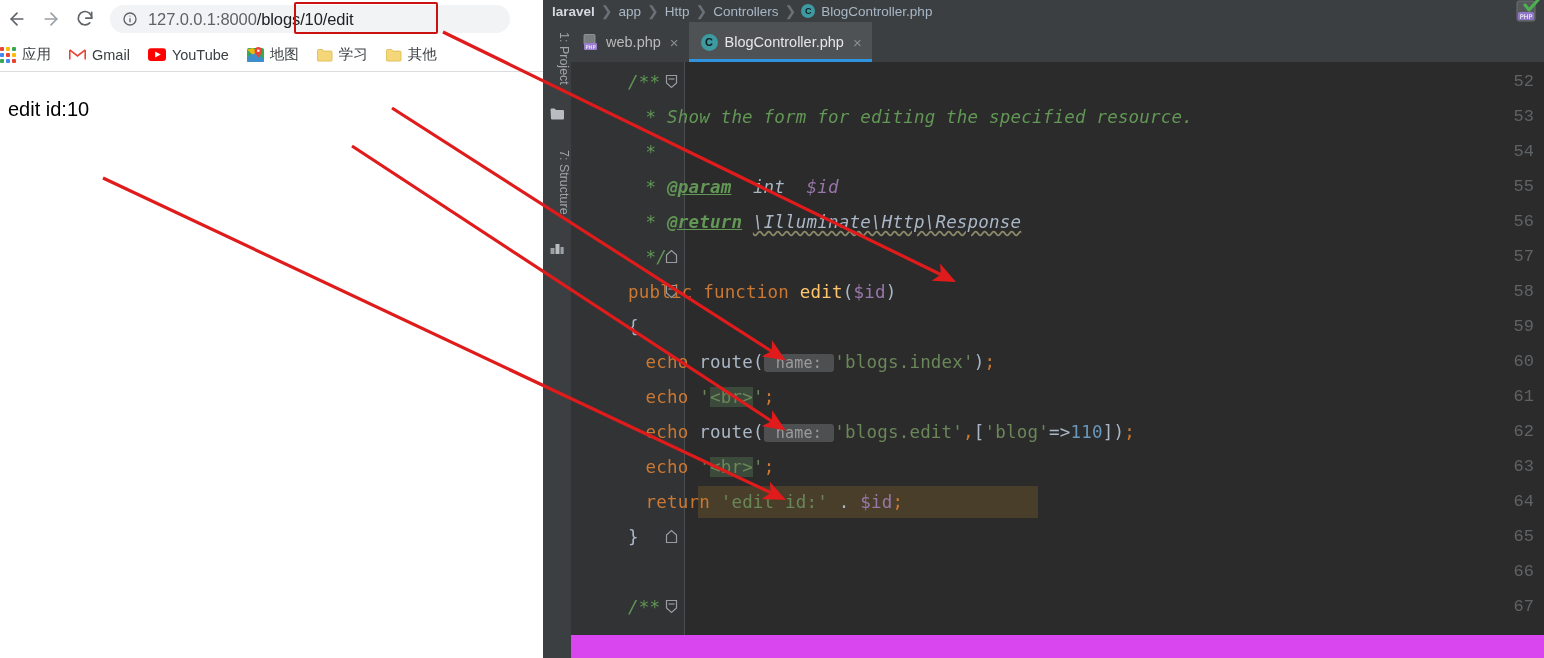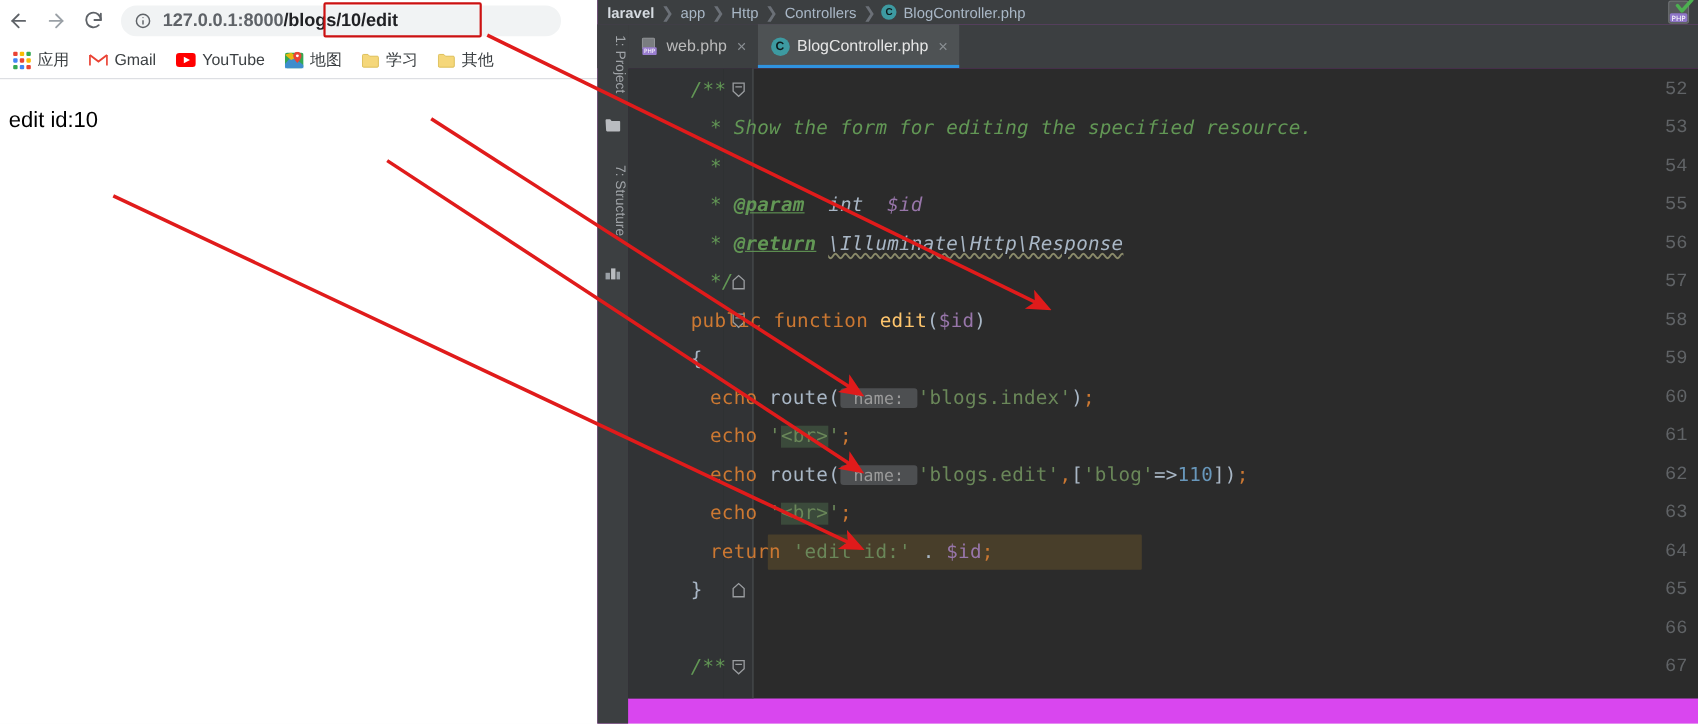--- a/index.html
+++ b/index.html
@@ -32,21 +32,20 @@
   .nav-btn svg { display: block; }
   .omnibox {
     position: relative;
     margin-left: 8px;
     height: 28px;
     width: 400px;
     background: #f1f3f4;
     border-radius: 14px;
     display: flex; align-items: center;
     padding: 0 12px;
-    font-weight: bold;
   }
   .info-icon { margin-right: 10px; color: #5f6368; display:flex; }
   .url-text {
     font-size: 16.5px;
     color: #5f6368;
     white-space: nowrap;
     letter-spacing: -0.1px;
   }
   .url-host { color: #5f6368; }
   .url-path { color: #202124; }
@@ -57,21 +56,21 @@
     border: 2px solid #cc1111;
     border-radius: 2px;
     pointer-events: none;
   }
 
   .bookmarks-bar {
     position: absolute; left: 0; top: 38px;
     width: 545px; height: 34px;
     background: #ffffff;
     display: flex; align-items: center;
-    padding-left: 12px;
+    padding-left: 0;
     border-bottom: 1px solid #dadce0;
   }
   .bk {
     display: flex; align-items: center;
     margin-right: 18px;
     font-size: 14.5px;
     color: #3c4043;
     white-space: nowrap;
   }
   .bk .bk-ico { margin-right: 6px; display: flex; align-items: center; }

